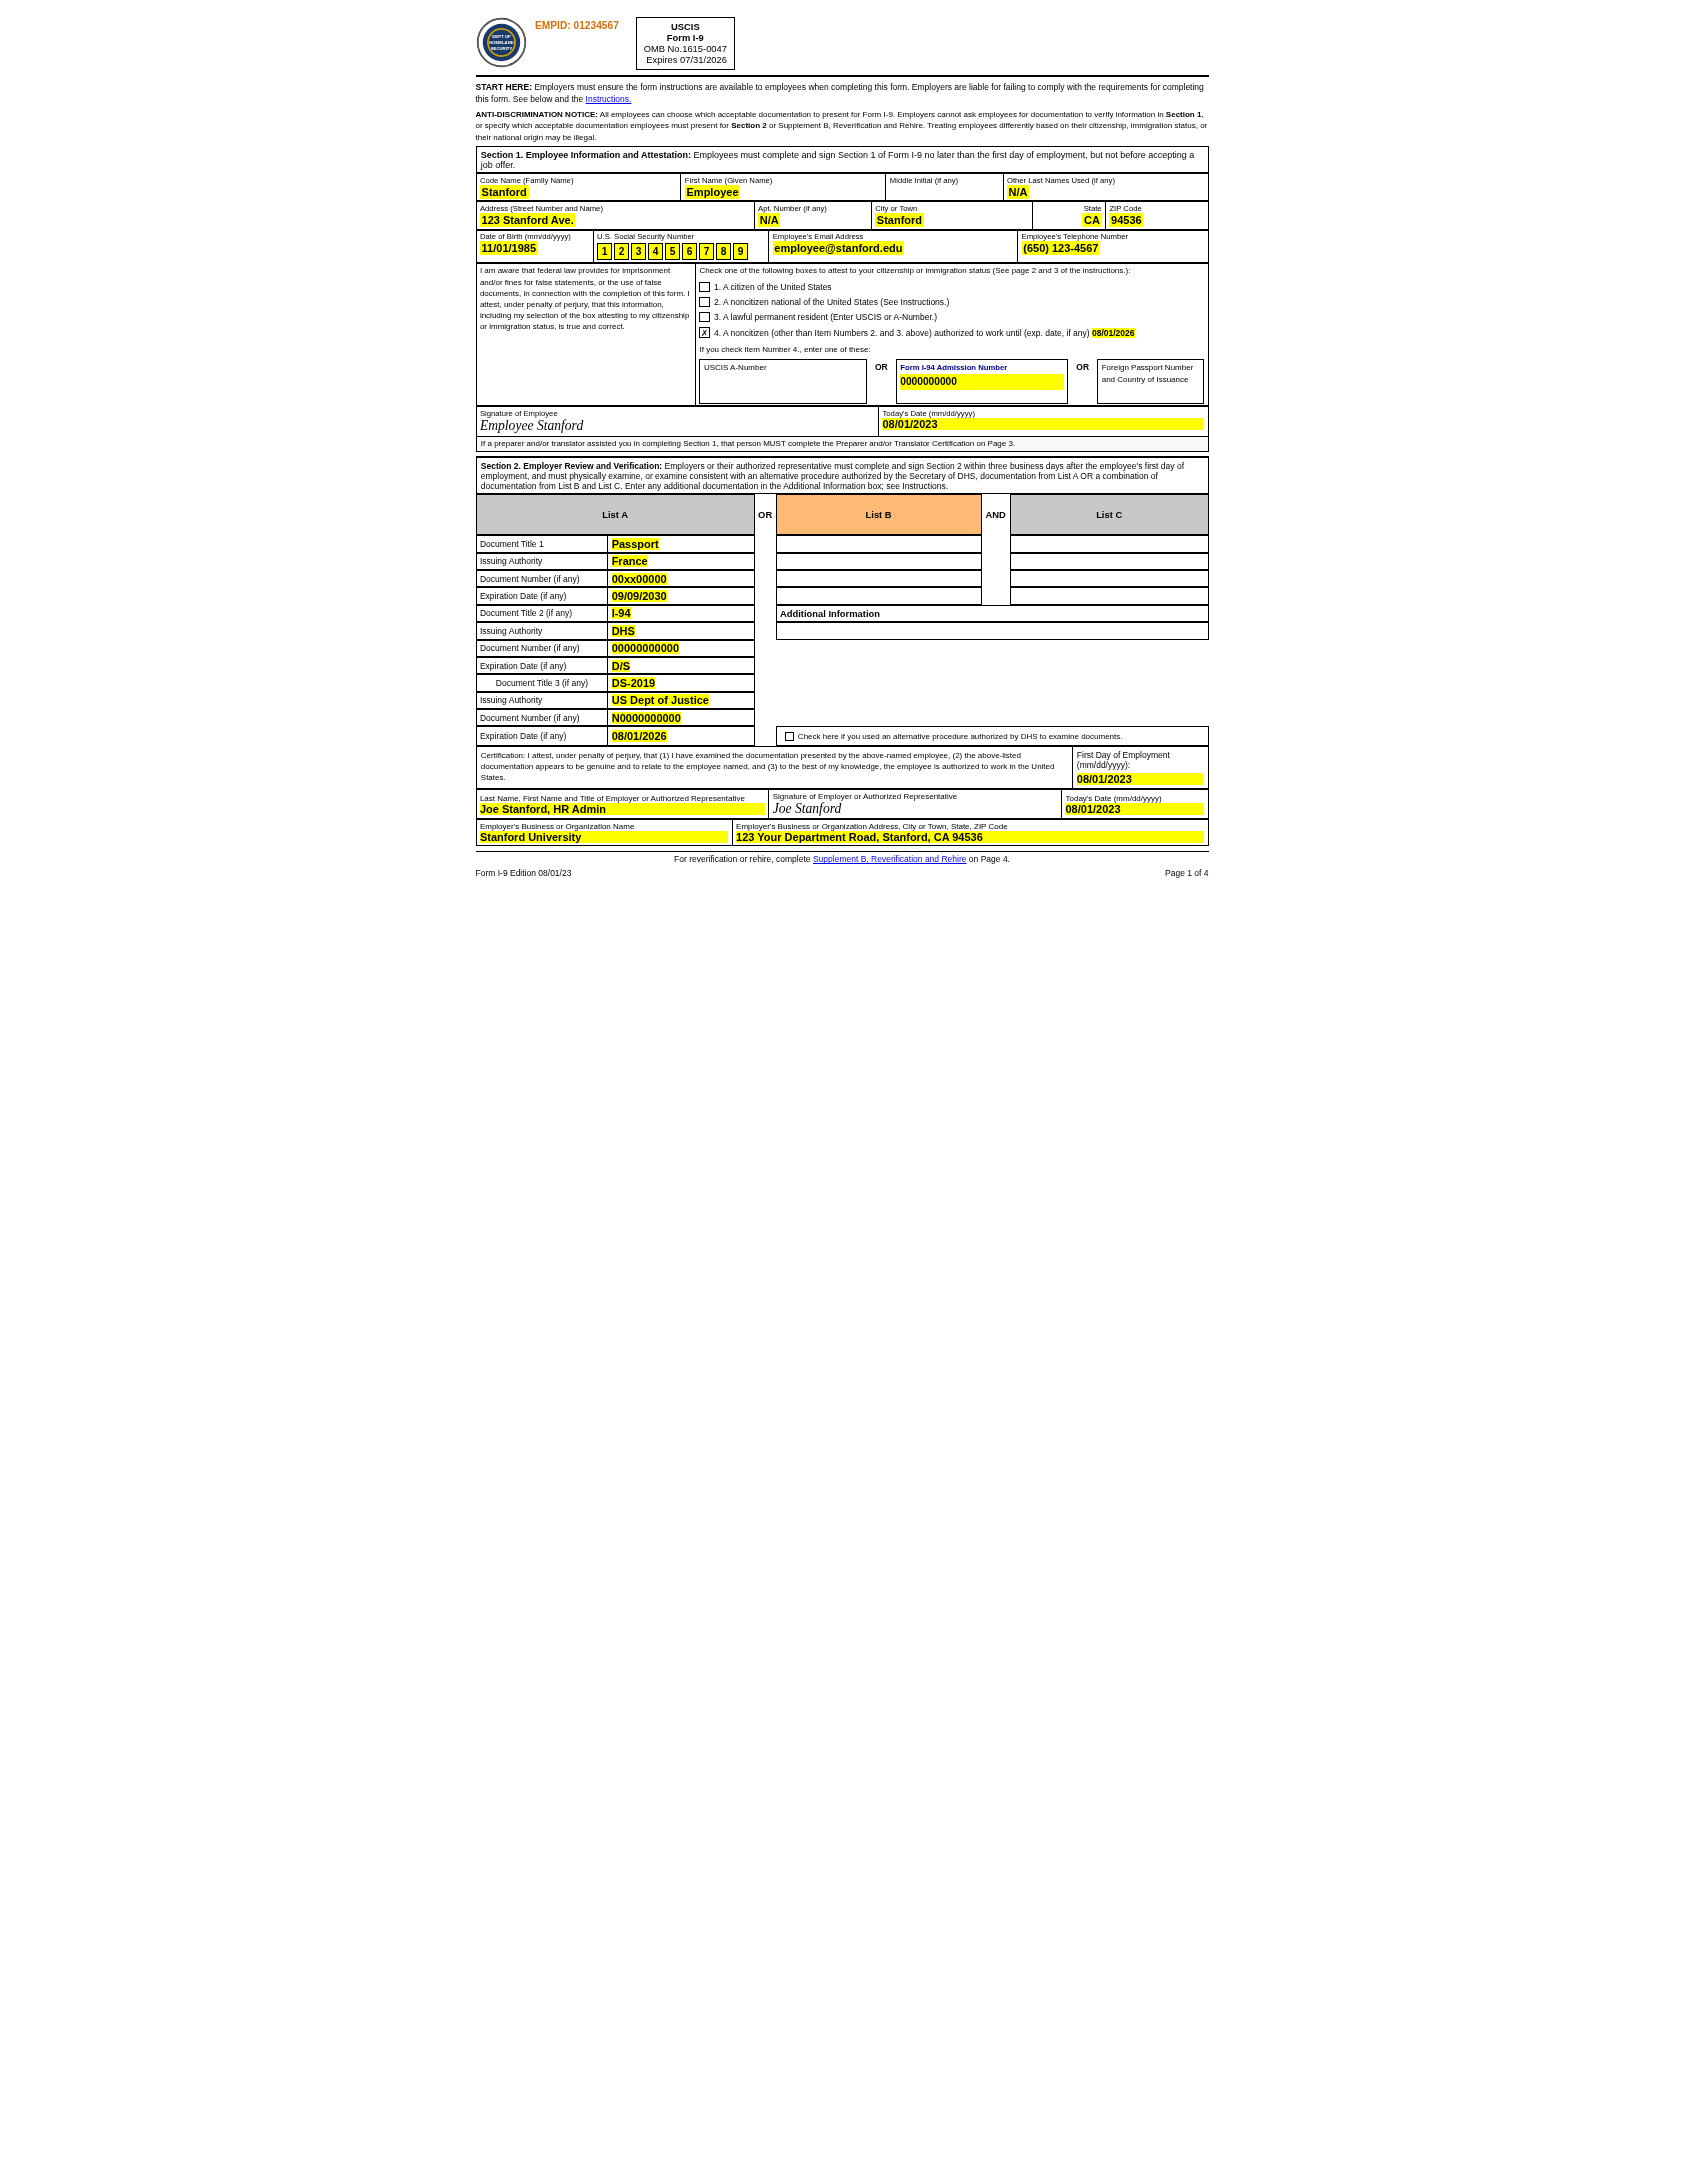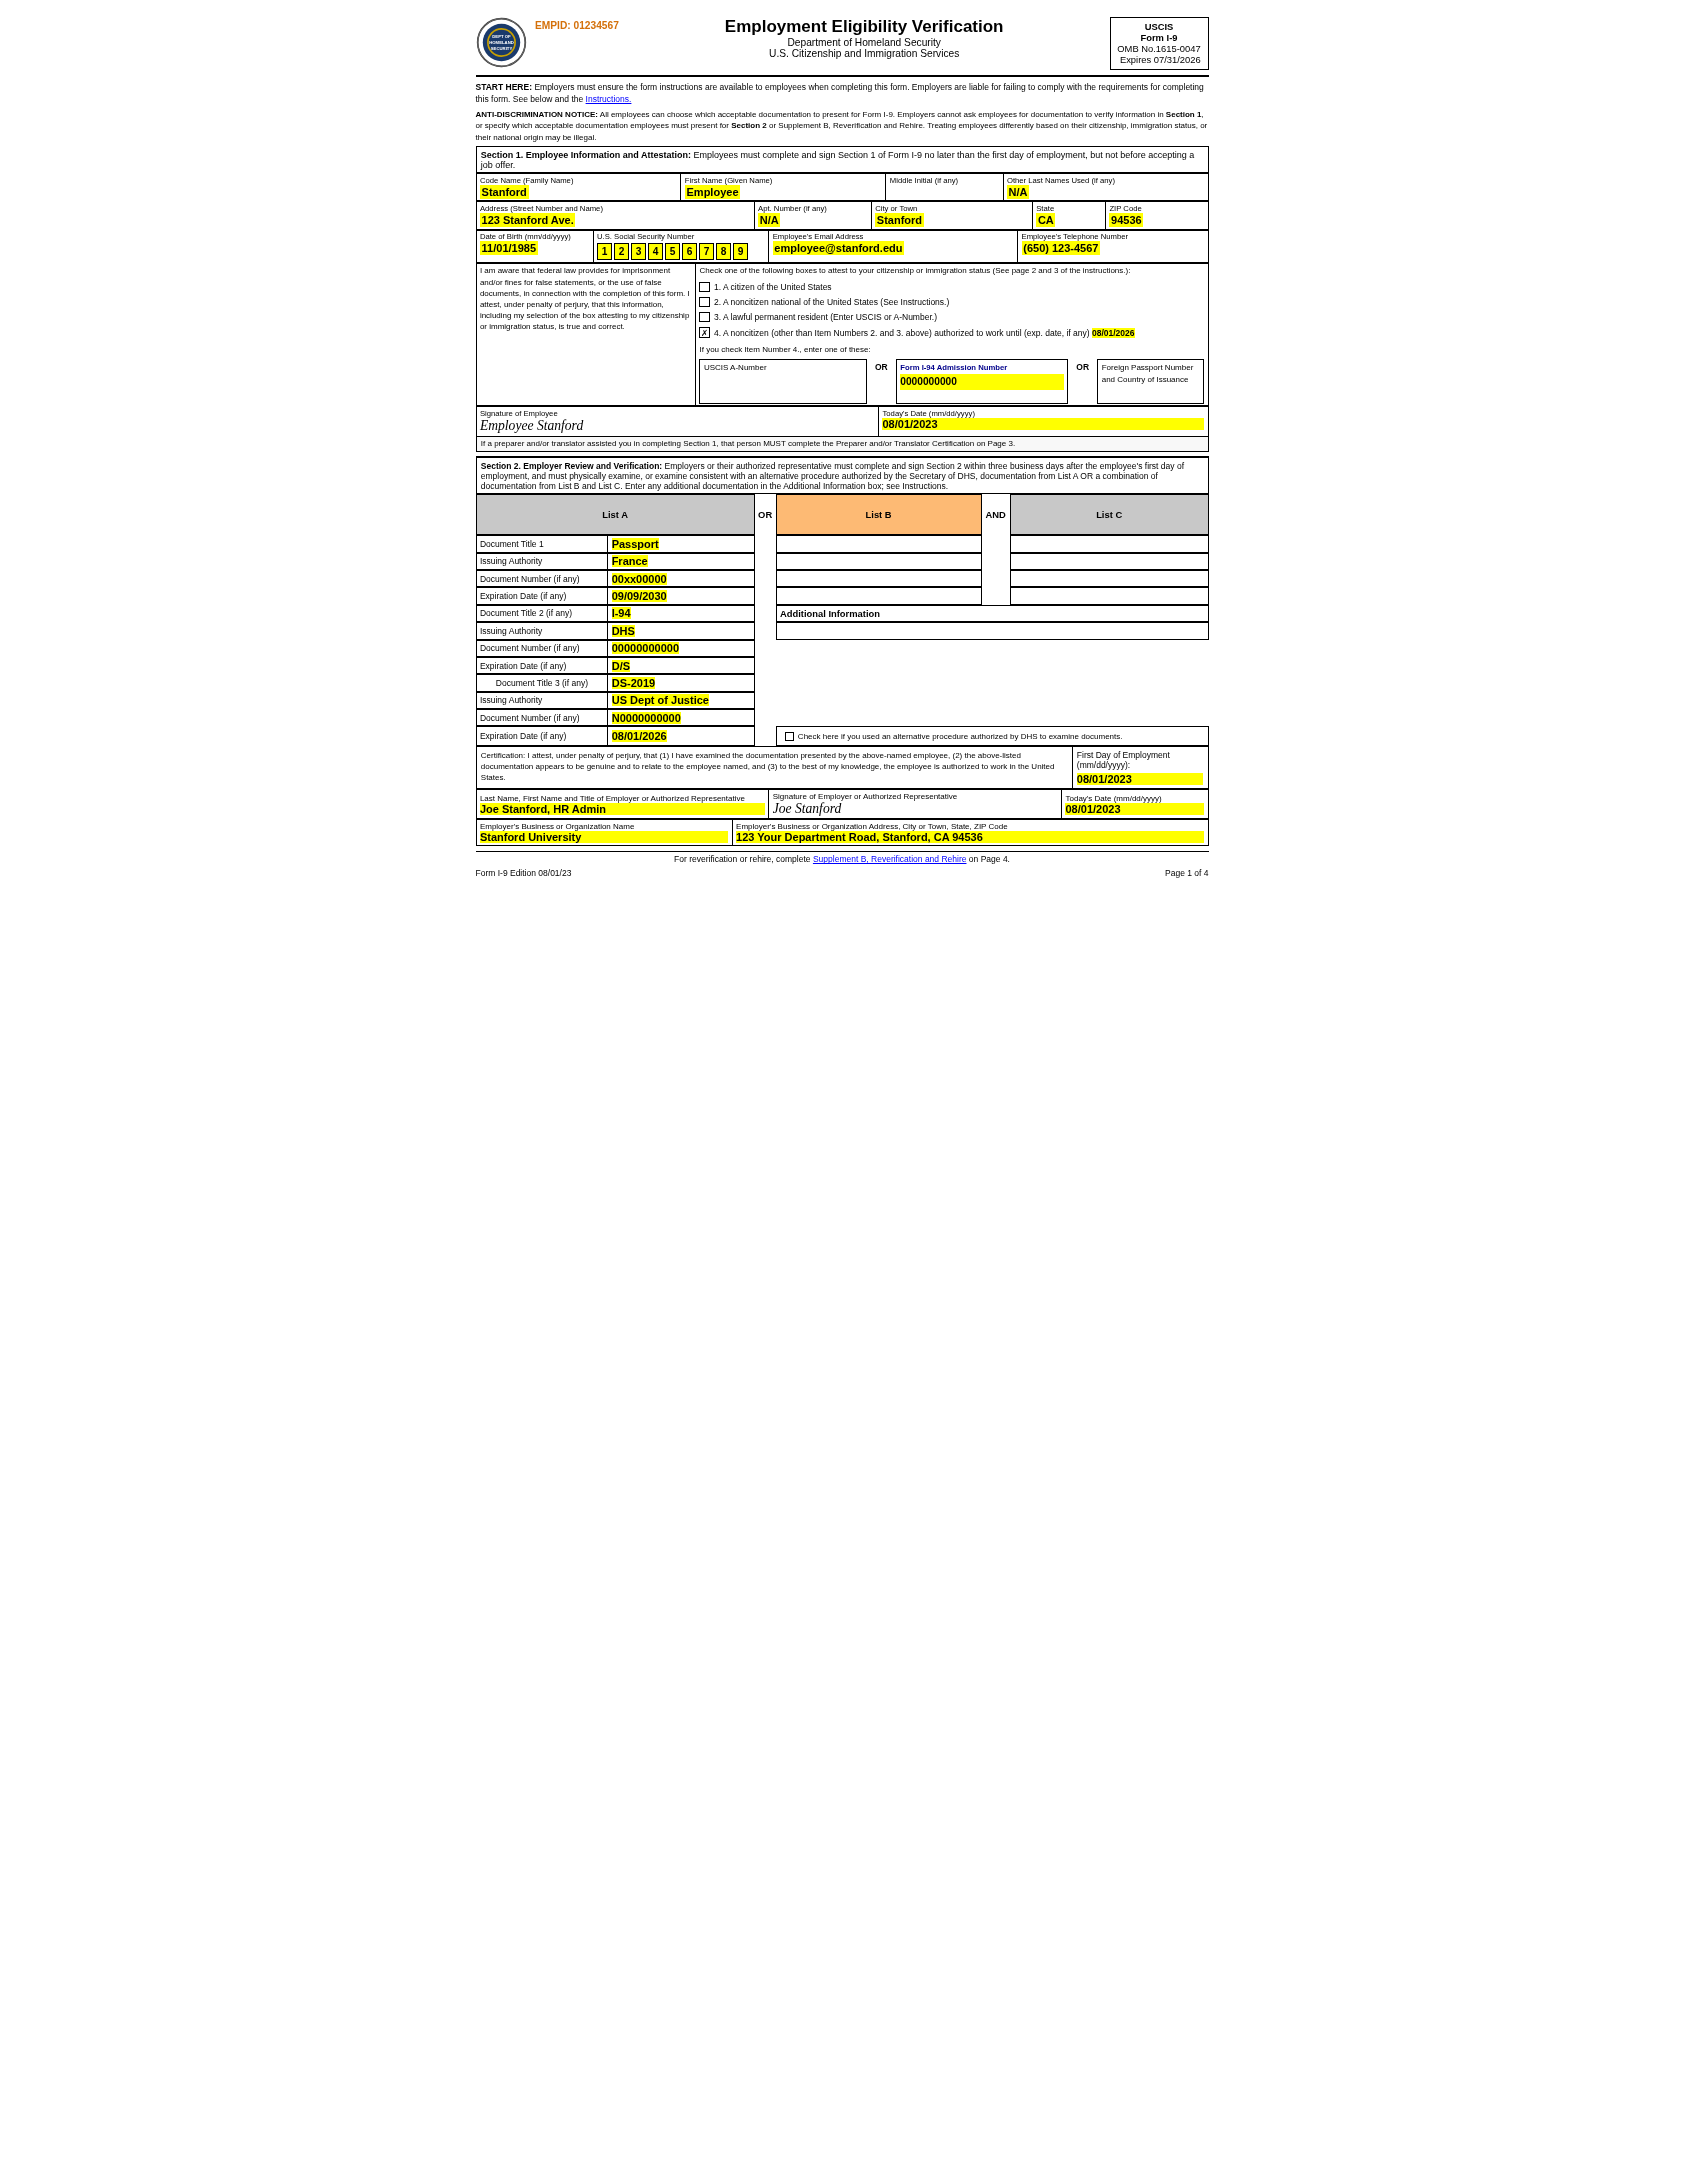--- a/index.html
+++ b/index.html
@@ -173,25 +173,20 @@
       <text x="30" y="32" text-anchor="middle" fill="#fff" font-size="5" font-weight="bold">HOMELAND</text>
       <text x="30" y="39" text-anchor="middle" fill="#fff" font-size="5" font-weight="bold">SECURITY</text>
       <circle cx="30" cy="30" r="28" fill="none" stroke="#777" stroke-width="1"></circle>
     </svg>
   </div>
 
   <div class="header-empid">
     <span style="color:#d4700a; font-weight:bold;">EMPID: 01234567</span>
   </div>
 
-  <div class="header-center">
-    <h1>Employment Eligibility Verification</h1>
-    <p>Department of Homeland Security</p>
-    <p>U.S. Citizenship and Immigration Services</p>
-  </div>
 
   <div class="header-right">
     <div class="uscis-block">
       <div style="font-weight:bold; text-align:center;">USCIS</div>
       <div style="font-weight:bold; text-align:center;">Form I-9</div>
       <div>OMB No.1615-0047</div>
       <div>Expires 07/31/2026</div>
     </div>
   </div>
 </div>
@@ -238,21 +233,21 @@
       <div class="field-value highlight">123 Stanford Ave.</div>
     </td>
     <td style="width:16%;">
       <div class="field-label">Apt. Number (if any)</div>
       <div class="field-value highlight">N/A</div>
     </td>
     <td style="width:22%;">
       <div class="field-label">City or Town</div>
       <div class="field-value highlight">Stanford</div>
     </td>
-    <td style="width:10%;">
+    <td style="width:10%;text-align:right;">
       <div class="field-label">State</div>
       <div class="field-value highlight">CA</div>
     </td>
     <td style="width:14%;">
       <div class="field-label">ZIP Code</div>
       <div class="field-value highlight">94536</div>
     </td>
   </tr>
 </tbody>
   </table>

